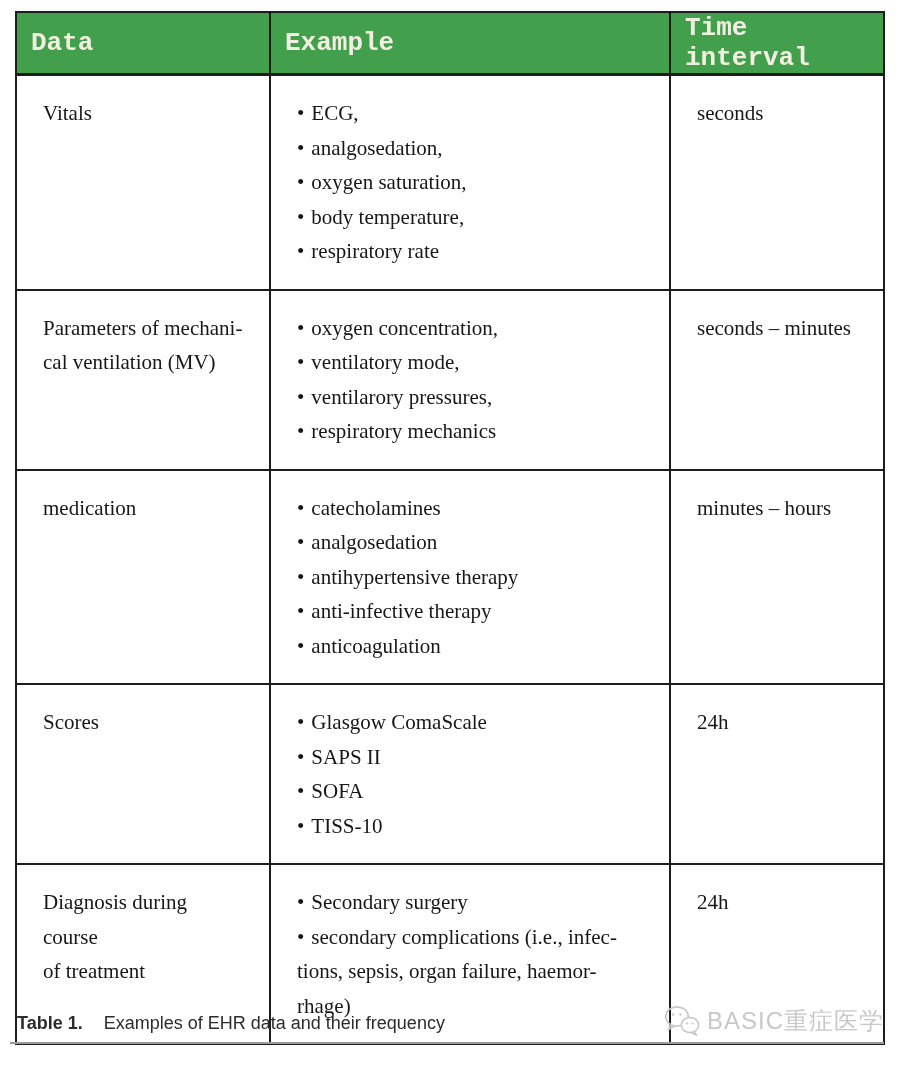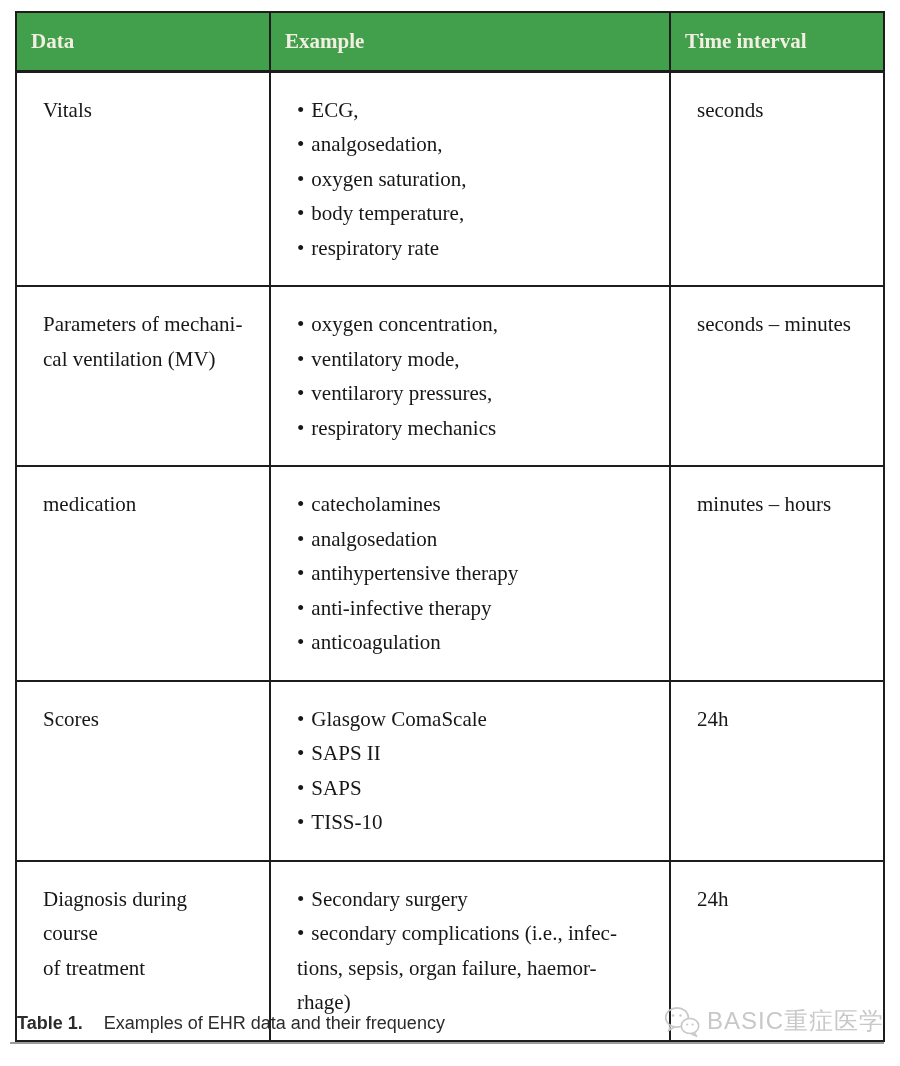--- a/index.html
+++ b/index.html
@@ -17,24 +17,25 @@
     border:2px solid var(--border,#1d1d1d);
   }
   col.c1{width:254px} col.c2{width:400px} col.c3{width:214px}
   th, td {
     border:2px solid var(--border,#1d1d1d);
     text-align:left; vertical-align:top;
   }
   thead th {
     background:var(--header-bg,#429f4b);
     color:var(--header-text,#f2efe2);
-    font-size:21px; font-weight:bold;
+    font-size:26px; font-weight:bold;
     height:59px; padding:0 14px;
     vertical-align:middle;
     border-bottom:3px solid var(--border,#1d1d1d);
+    font-family:Liberation Mono, monospace;
   }
   tbody td {
     padding:20px 26px;
     font-size:21px; line-height:34.5px;
     color:var(--body-text,#171717);
     background:#ffffff;
   }
   td.cell-data { white-space:pre-line; }
   .bullet-item { white-space:pre-line; }
   .bullet { margin-right:7px; }
@@ -56,21 +57,21 @@
 
   .bottom-rule {
     position:absolute; left:10px; top:1042px;
     width:874px; height:2px;
     background:var(--rule,#9b9b9b);
   }
 
   
   .watermark {
     position:absolute; right:16px; top:1005px;
-    display:flex; align-items:center; gap:7px;
+    display:flex; gap:7px;
     color:var(--watermark,#c8c8c8);
     font-family:"Liberation Sans","DejaVu Sans",sans-serif;
     font-size:24px; letter-spacing:1px;
     white-space:nowrap;
   }
   .watermark svg { display:block; }
 </style>
 </head>
 <body>
 
@@ -121,21 +122,21 @@
             <div class="bullet-item"><span class="bullet">•</span><span class="bullet-text">anti-infective therapy</span></div>
             <div class="bullet-item"><span class="bullet">•</span><span class="bullet-text">anticoagulation</span></div>
           </td>
           <td class="cell-interval">minutes – hours</td>
         </tr>
         <tr>
           <td class="cell-data">Scores</td>
           <td class="cell-example">
             <div class="bullet-item"><span class="bullet">•</span><span class="bullet-text">Glasgow ComaScale</span></div>
             <div class="bullet-item"><span class="bullet">•</span><span class="bullet-text">SAPS II</span></div>
-            <div class="bullet-item"><span class="bullet">•</span><span class="bullet-text">SAPS</span></div>
+            <div class="bullet-item"><span class="bullet">•</span><span class="bullet-text">SOFA</span></div>
             <div class="bullet-item"><span class="bullet">•</span><span class="bullet-text">TISS-10</span></div>
           </td>
           <td class="cell-interval">24h</td>
         </tr>
         <tr>
           <td class="cell-data">Diagnosis during course
 of treatment</td>
           <td class="cell-example">
             <div class="bullet-item"><span class="bullet">•</span><span class="bullet-text">Secondary surgery</span></div>
             <div class="bullet-item"><span class="bullet">•</span><span class="bullet-text">secondary complications (i.e., infec-

